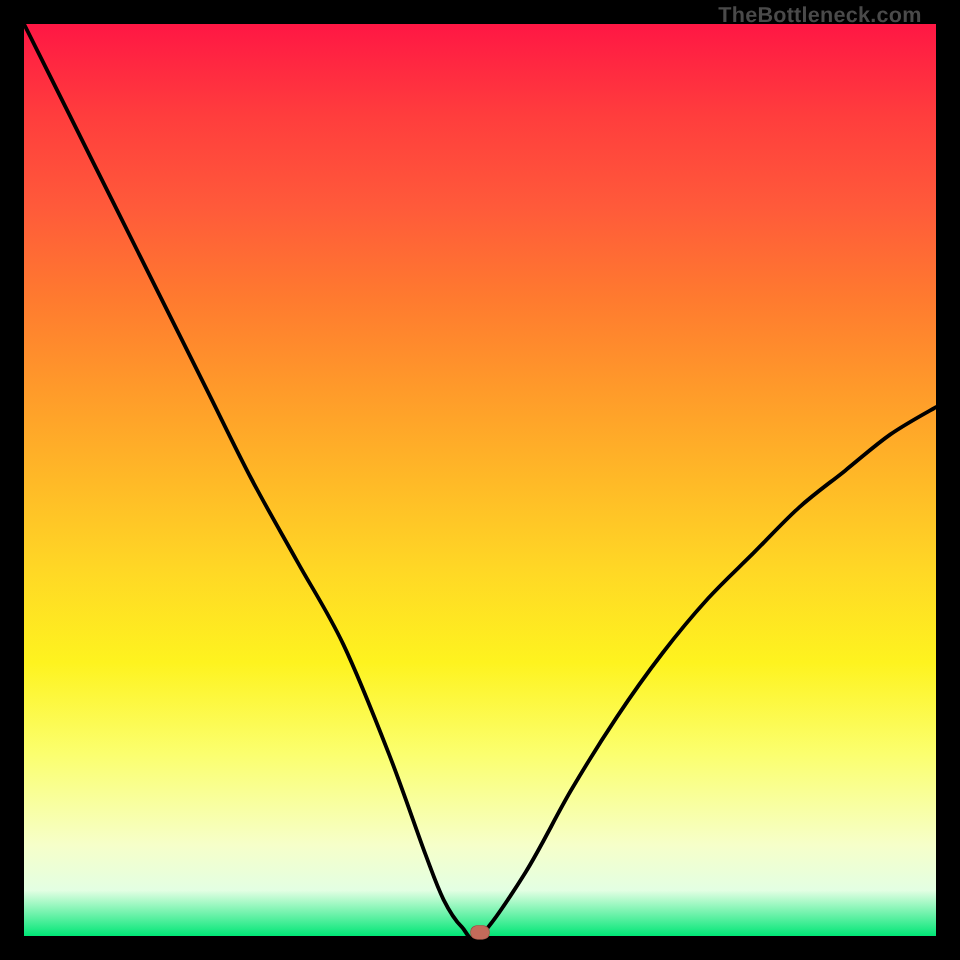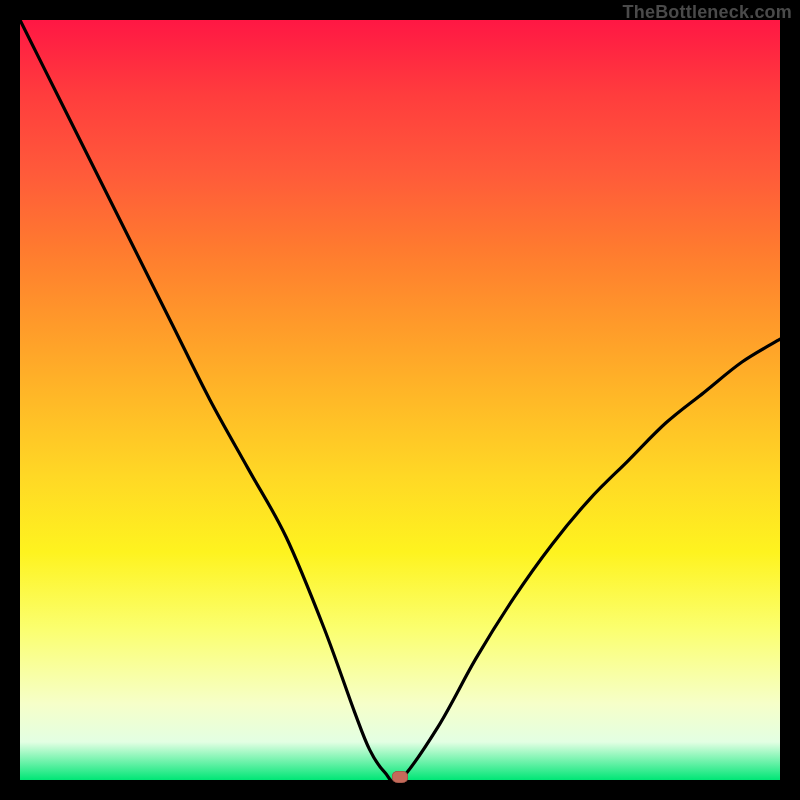--- a/index.html
+++ b/index.html
@@ -33,21 +33,21 @@
       #fef31f 70%,
       #fbff6e 80%,
       #f6ffc9 90%,
       #e3ffe3 95%,
       #00e676 100%
     );
   }
   .watermark {
     position: absolute;
     top: 2px;
-    right: 8px;
+    right: 32px;
     font-family: Arial, Helvetica, sans-serif;
     font-size: 18px;
     font-weight: 600;
     color: #4a4a4a;
     letter-spacing: 0.2px;
     user-select: none;
   }
   svg.curve {
     position: absolute;
     left: 0;

